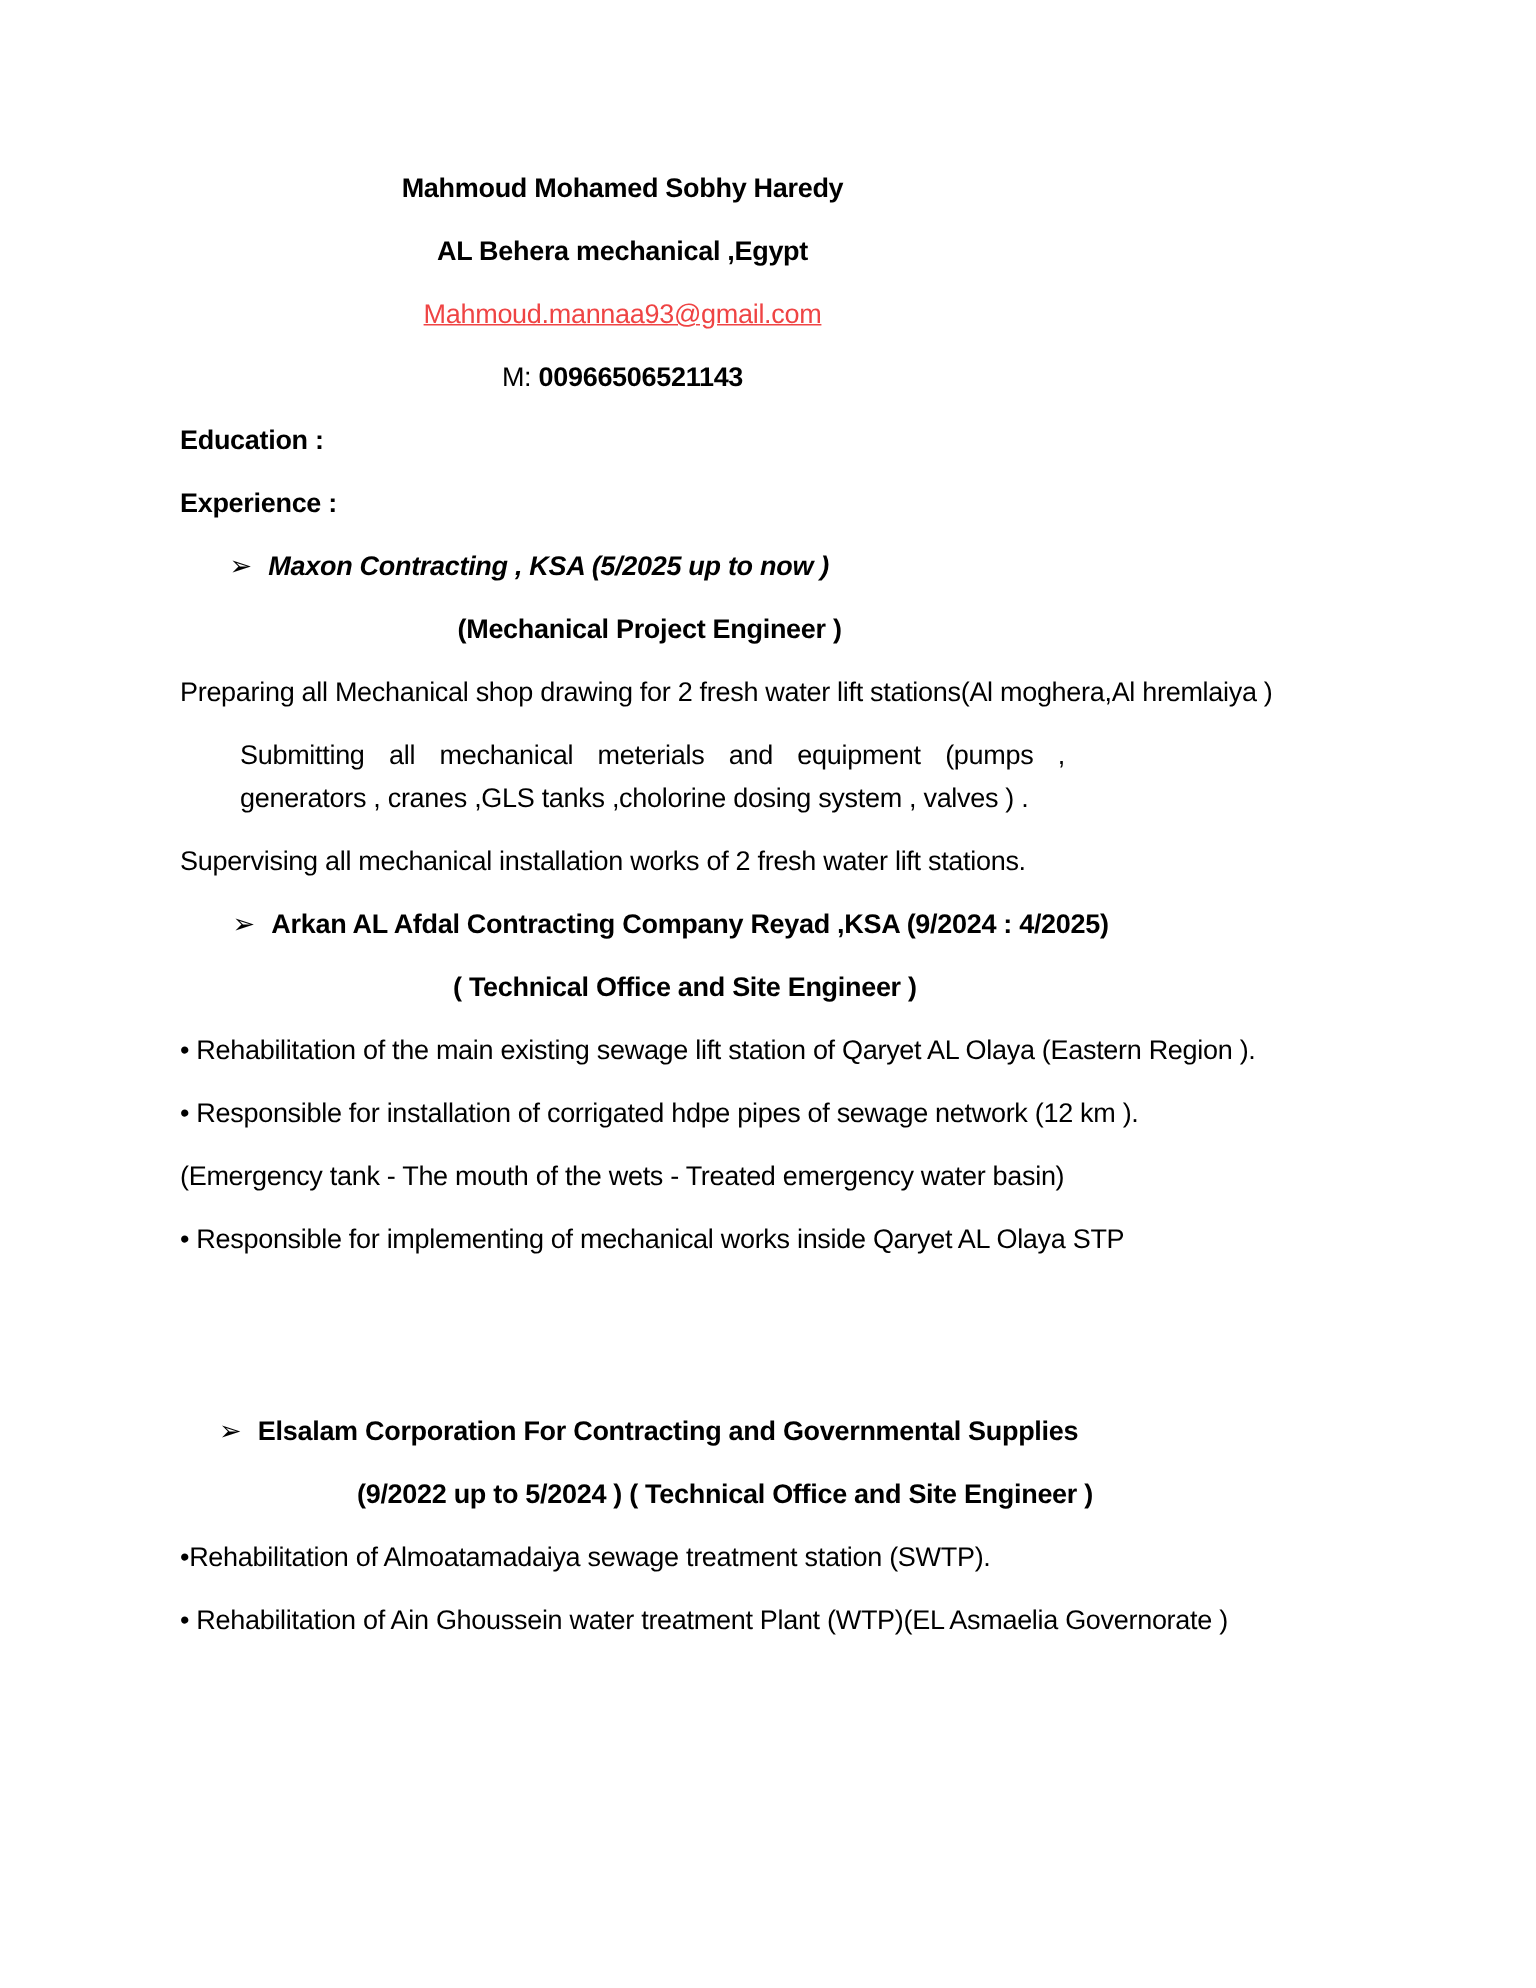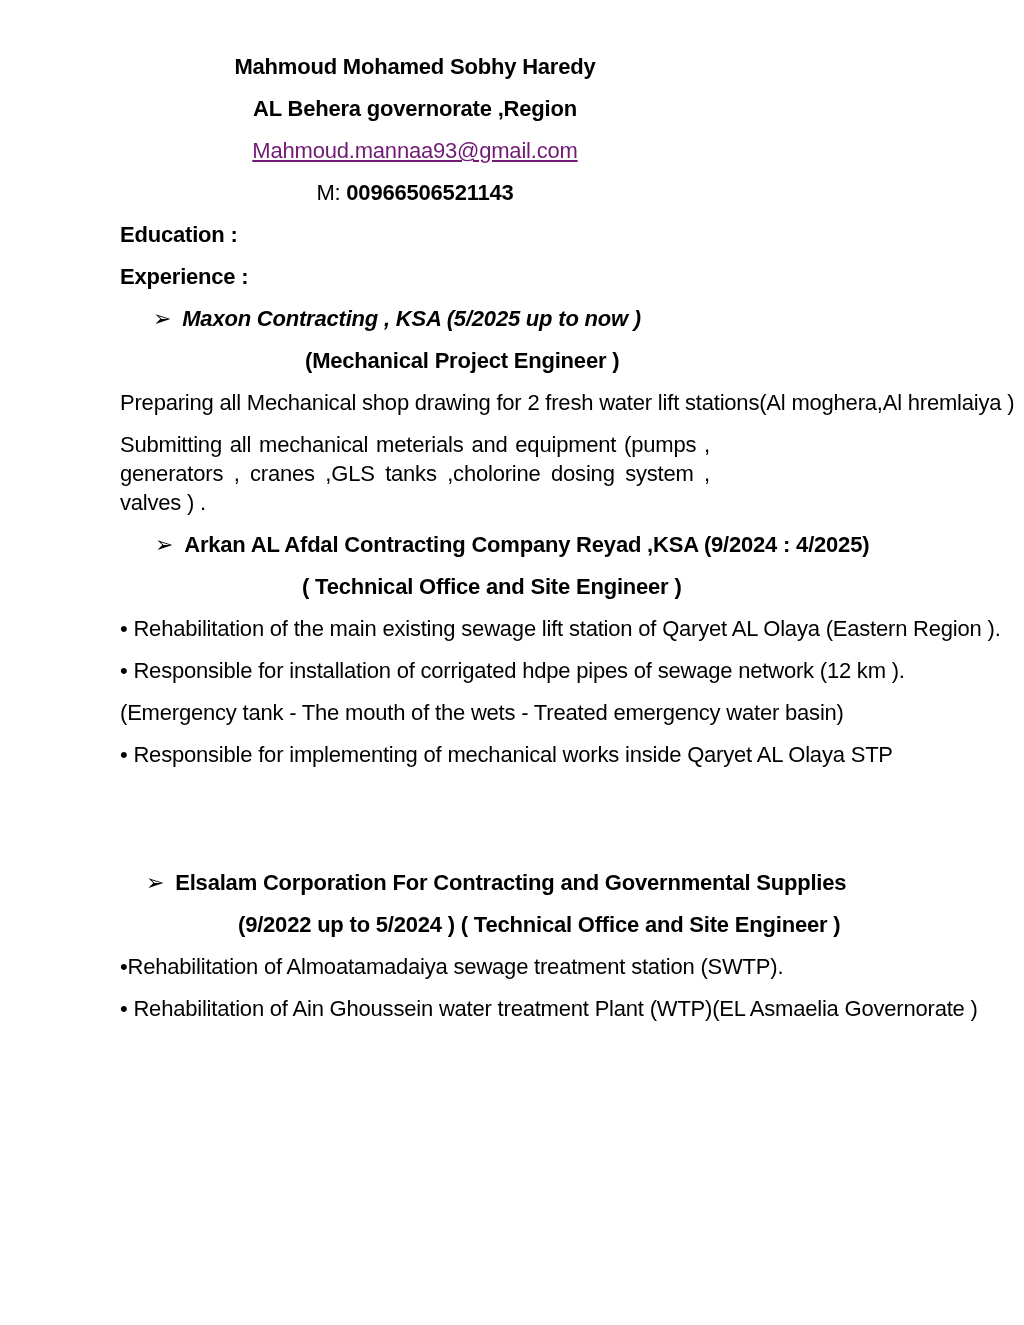--- a/index.html
+++ b/index.html
@@ -5,36 +5,36 @@
   html, body {
     margin: 0;
     padding: 0;
     background: #ffffff;
   }
   .page {
     position: relative;
     width: 830px;
     min-height: 1325px;
     box-sizing: border-box;
-    padding: 52px 120px 40px 120px;
+    padding: 111px 120px 40px 120px;
     background: #ffffff;
     color: #000000;
     font-family: "Liberation Sans", "DejaVu Sans", sans-serif;
-    font-size: 22px;
+    font-size: 18px;
     line-height: 29px;
     letter-spacing: -0.2px;
   }
   .para { margin: 0 0 13px 0; }
   .center { text-align: center; }
   .bold { font-weight: bold; }
   .nowrap { white-space: nowrap; }
-  .justify { text-align: justify; }
+  .justify { text-align: justify; margin-left: 40px; }
   .prewrap { white-space: pre-wrap; }
   .email-link {
-    color: #701a75;
+    color: #ef4444;
     text-decoration: underline;
     cursor: pointer;
     text-align: center;
   }
   .edu-line { padding-left: 32px; }
   .edu-year {
     display: inline-block;
     min-width: 88px;
     font-weight: normal;
   }
@@ -51,38 +51,39 @@
     font-weight: normal;
   }
   .spacer { height: 86px; }
 </style>
 </head>
 <body>
 
 <div class="page">
 
   <div class="para center bold">Mahmoud Mohamed Sobhy Haredy</div>
-  <div class="para center bold">AL Behera governorate ,Region</div>
+  <div class="para center bold">AL Behera mechanical ,Egypt</div>
   <div class="para center">
     <a class="email-link" href="#">Mahmoud.mannaa93@gmail.com</a>
   </div>
   <div class="para center">
     <span>M: </span><span class="bold">00966506521143</span>
   </div>
 
   <div class="para bold">Education :</div>
 
   <div class="para bold">Experience :</div>
 
   <div class="para job-title jt-1 nowrap">
     <span class="arrow-bullet">➢</span><span>Maxon Contracting , KSA (5/2025 up to now )</span>
   </div>
   <div class="para bold sub-1 nowrap">(Mechanical Project Engineer )</div>
   <div class="para nowrap">Preparing all Mechanical shop drawing for 2 fresh water lift stations(Al moghera,Al hremlaiya )</div>
   <div class="para justify">Submitting all mechanical meterials and equipment (pumps , generators , cranes ,GLS tanks ,cholorine dosing system , valves ) .</div>
+  <div class="para nowrap">Supervising all mechanical installation works of 2 fresh water lift stations.</div>
 
   <div class="para job-title jt-2 nowrap">
     <span class="arrow-bullet">➢</span><span>Arkan AL Afdal Contracting Company Reyad ,KSA (9/2024 : 4/2025)</span>
   </div>
   <div class="para bold sub-2 nowrap">( Technical Office and Site Engineer )</div>
   <div class="para nowrap">• Rehabilitation of the main existing sewage lift station of Qaryet AL Olaya (Eastern Region ).</div>
   <div class="para nowrap">• Responsible for installation of corrigated hdpe pipes of sewage network (12 km ).</div>
   <div class="para nowrap">(Emergency tank - The mouth of the wets - Treated emergency water basin)</div>
   <div class="para nowrap">• Responsible for implementing of mechanical works inside Qaryet AL Olaya STP</div>
 

